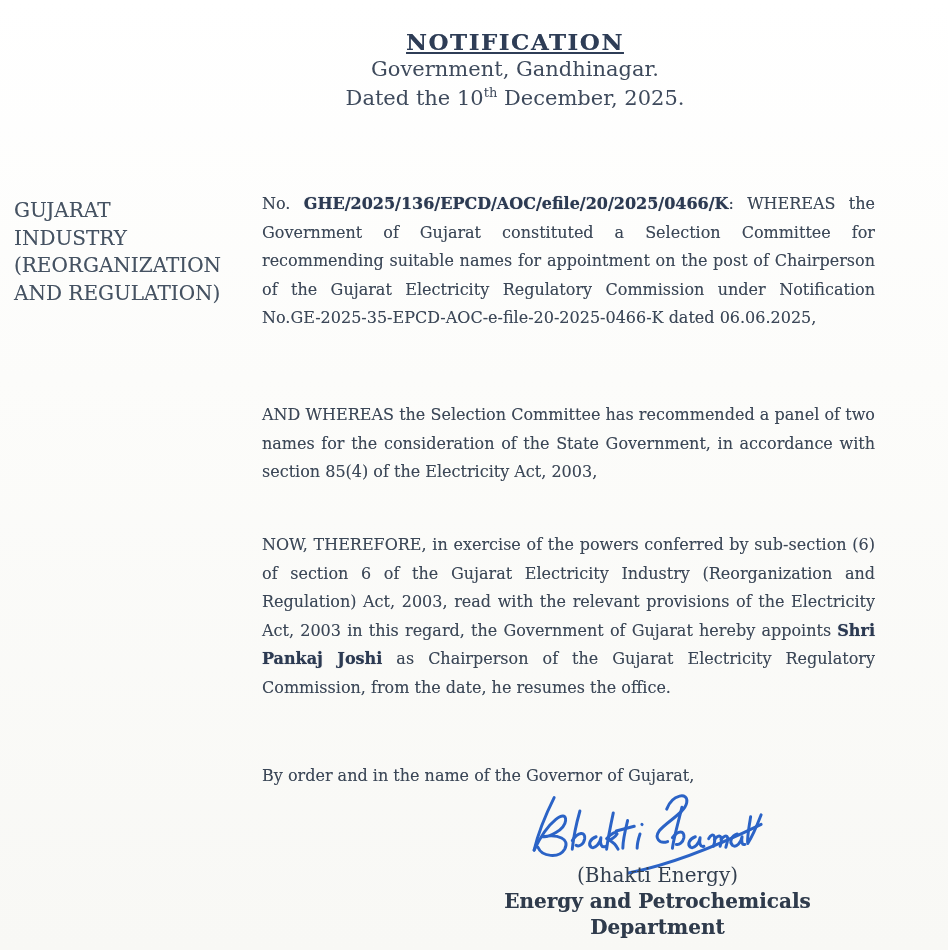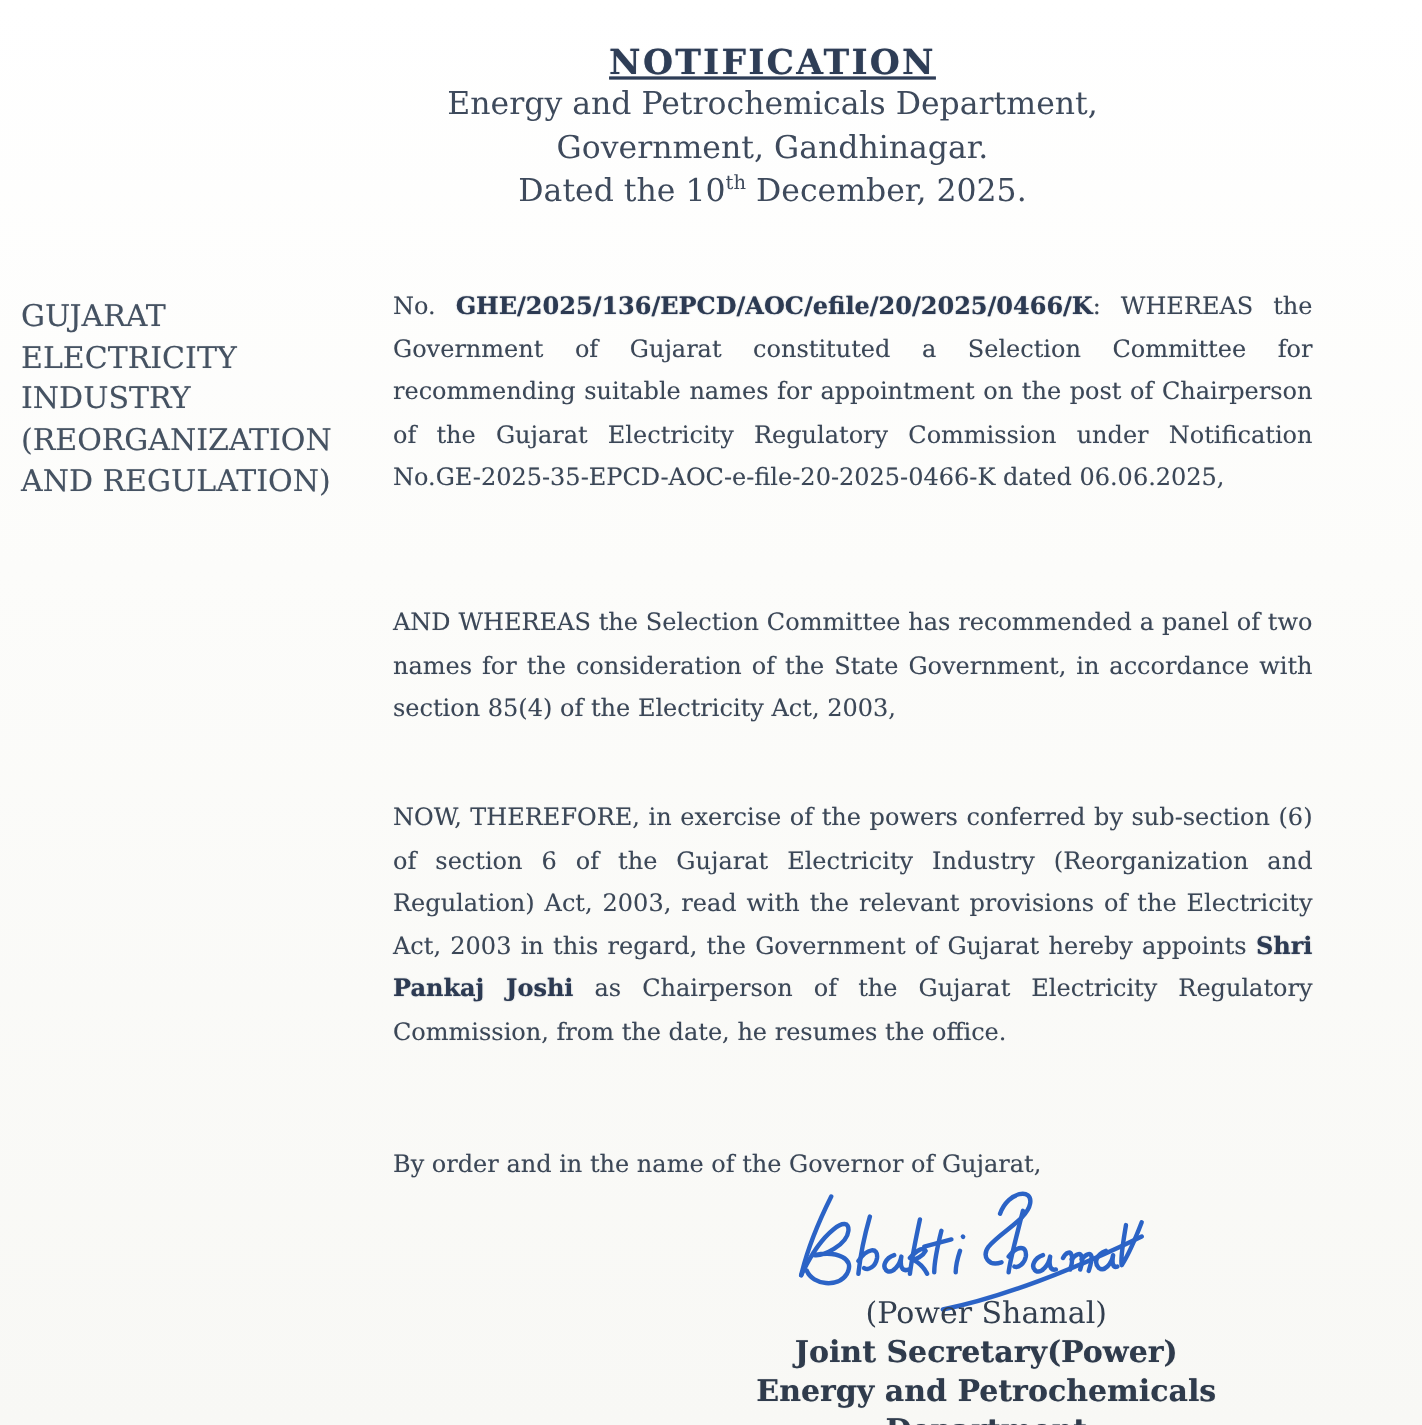--- a/index.html
+++ b/index.html
@@ -72,28 +72,26 @@
     text-shadow:0 0 .5px rgba(47,59,76,.5);
   }
 </style>
 </head>
 <body>
 
 <div class="page">
 
   <div class="header">
     <div class="title">NOTIFICATION</div>
-    <div class="line">Energy and Petrochemicals Department,</div>
     <div class="line">Government, Gandhinagar.</div>
     <div class="line"><span>Dated the 10</span><sup class="th">th</sup><span> December, 2025.</span></div>
   </div>
 
   <div class="margin-note">
     <div>GUJARAT</div>
-    <div>ELECTRICITY</div>
     <div>INDUSTRY</div>
     <div>(REORGANIZATION</div>
     <div>AND REGULATION)</div>
   </div>
 
   <div class="body-col">
     <p class="p1"><span>No. </span><b class="ink">GHE/2025/136/EPCD/AOC/efile/20/2025/0466/K</b><span>: WHEREAS the Government of Gujarat constituted a Selection Committee for recommending suitable names for appointment on the post of Chairperson of the Gujarat Electricity Regulatory Commission under Notification No.GE-2025-35-EPCD-AOC-e-file-20-2025-0466-K dated 06.06.2025,</span></p>
 
     <p class="p2">AND WHEREAS the Selection Committee has recommended a panel of two names for the consideration of the State Government, in accordance with section 85(4) of the Electricity Act, 2003,</p>
 
@@ -133,18 +131,17 @@
     <path d="M215,58 C218,54 221,53 222,56 C222,60 221,63 220,66"></path>
 
     <path d="M232,52 C226,54 223,60 227,64 C231,67 236,61 237,55 C236,61 237,64 240,63"></path>
 
     <path d="M246,34 C244,46 242,57 243,62 C247,56 252,45 257,32"></path>
 
     <path d="M118,93 C158,85 210,65 257,42"></path>
   </svg>
 
   <div class="sig-block">
-    <div class="name">(Power Shamal)</div>
-    <div class="role">Joint Secretary(Power)</div>
+    <div class="name">(Bhakti Energy)</div>
     <div class="dept">Energy and Petrochemicals Department</div>
   </div>
 
 </div>
 
 </body></html>

